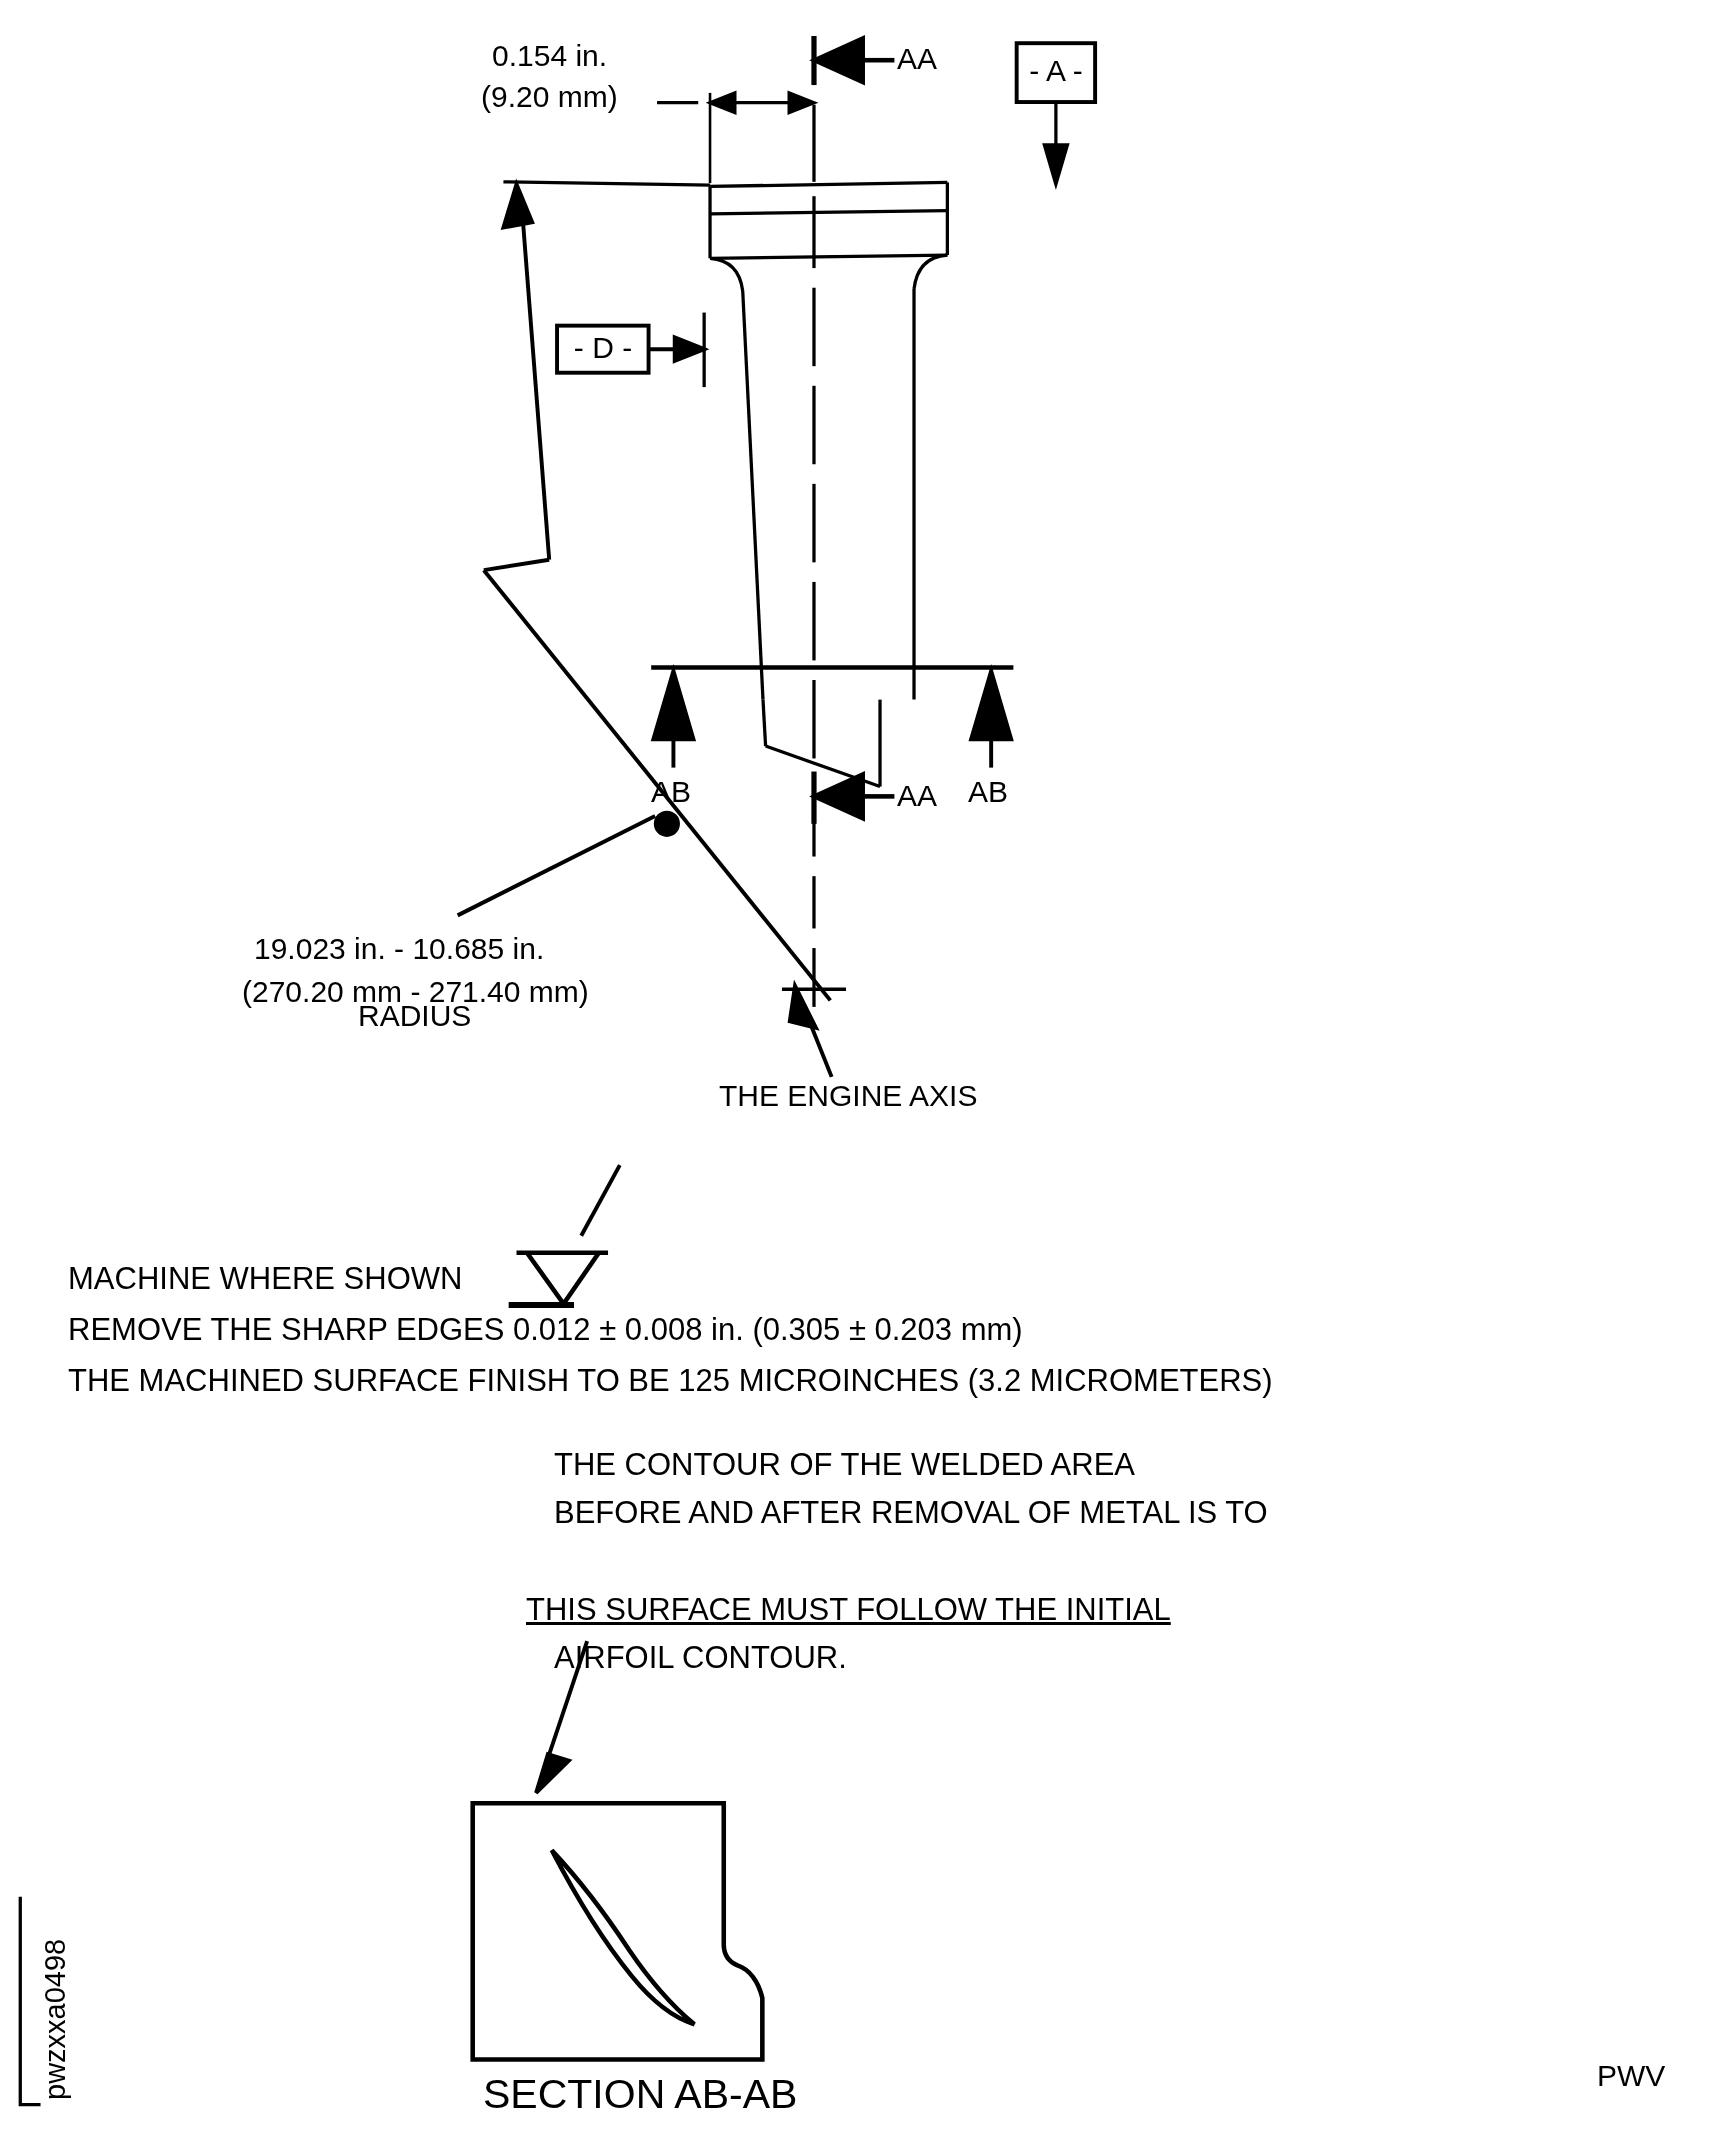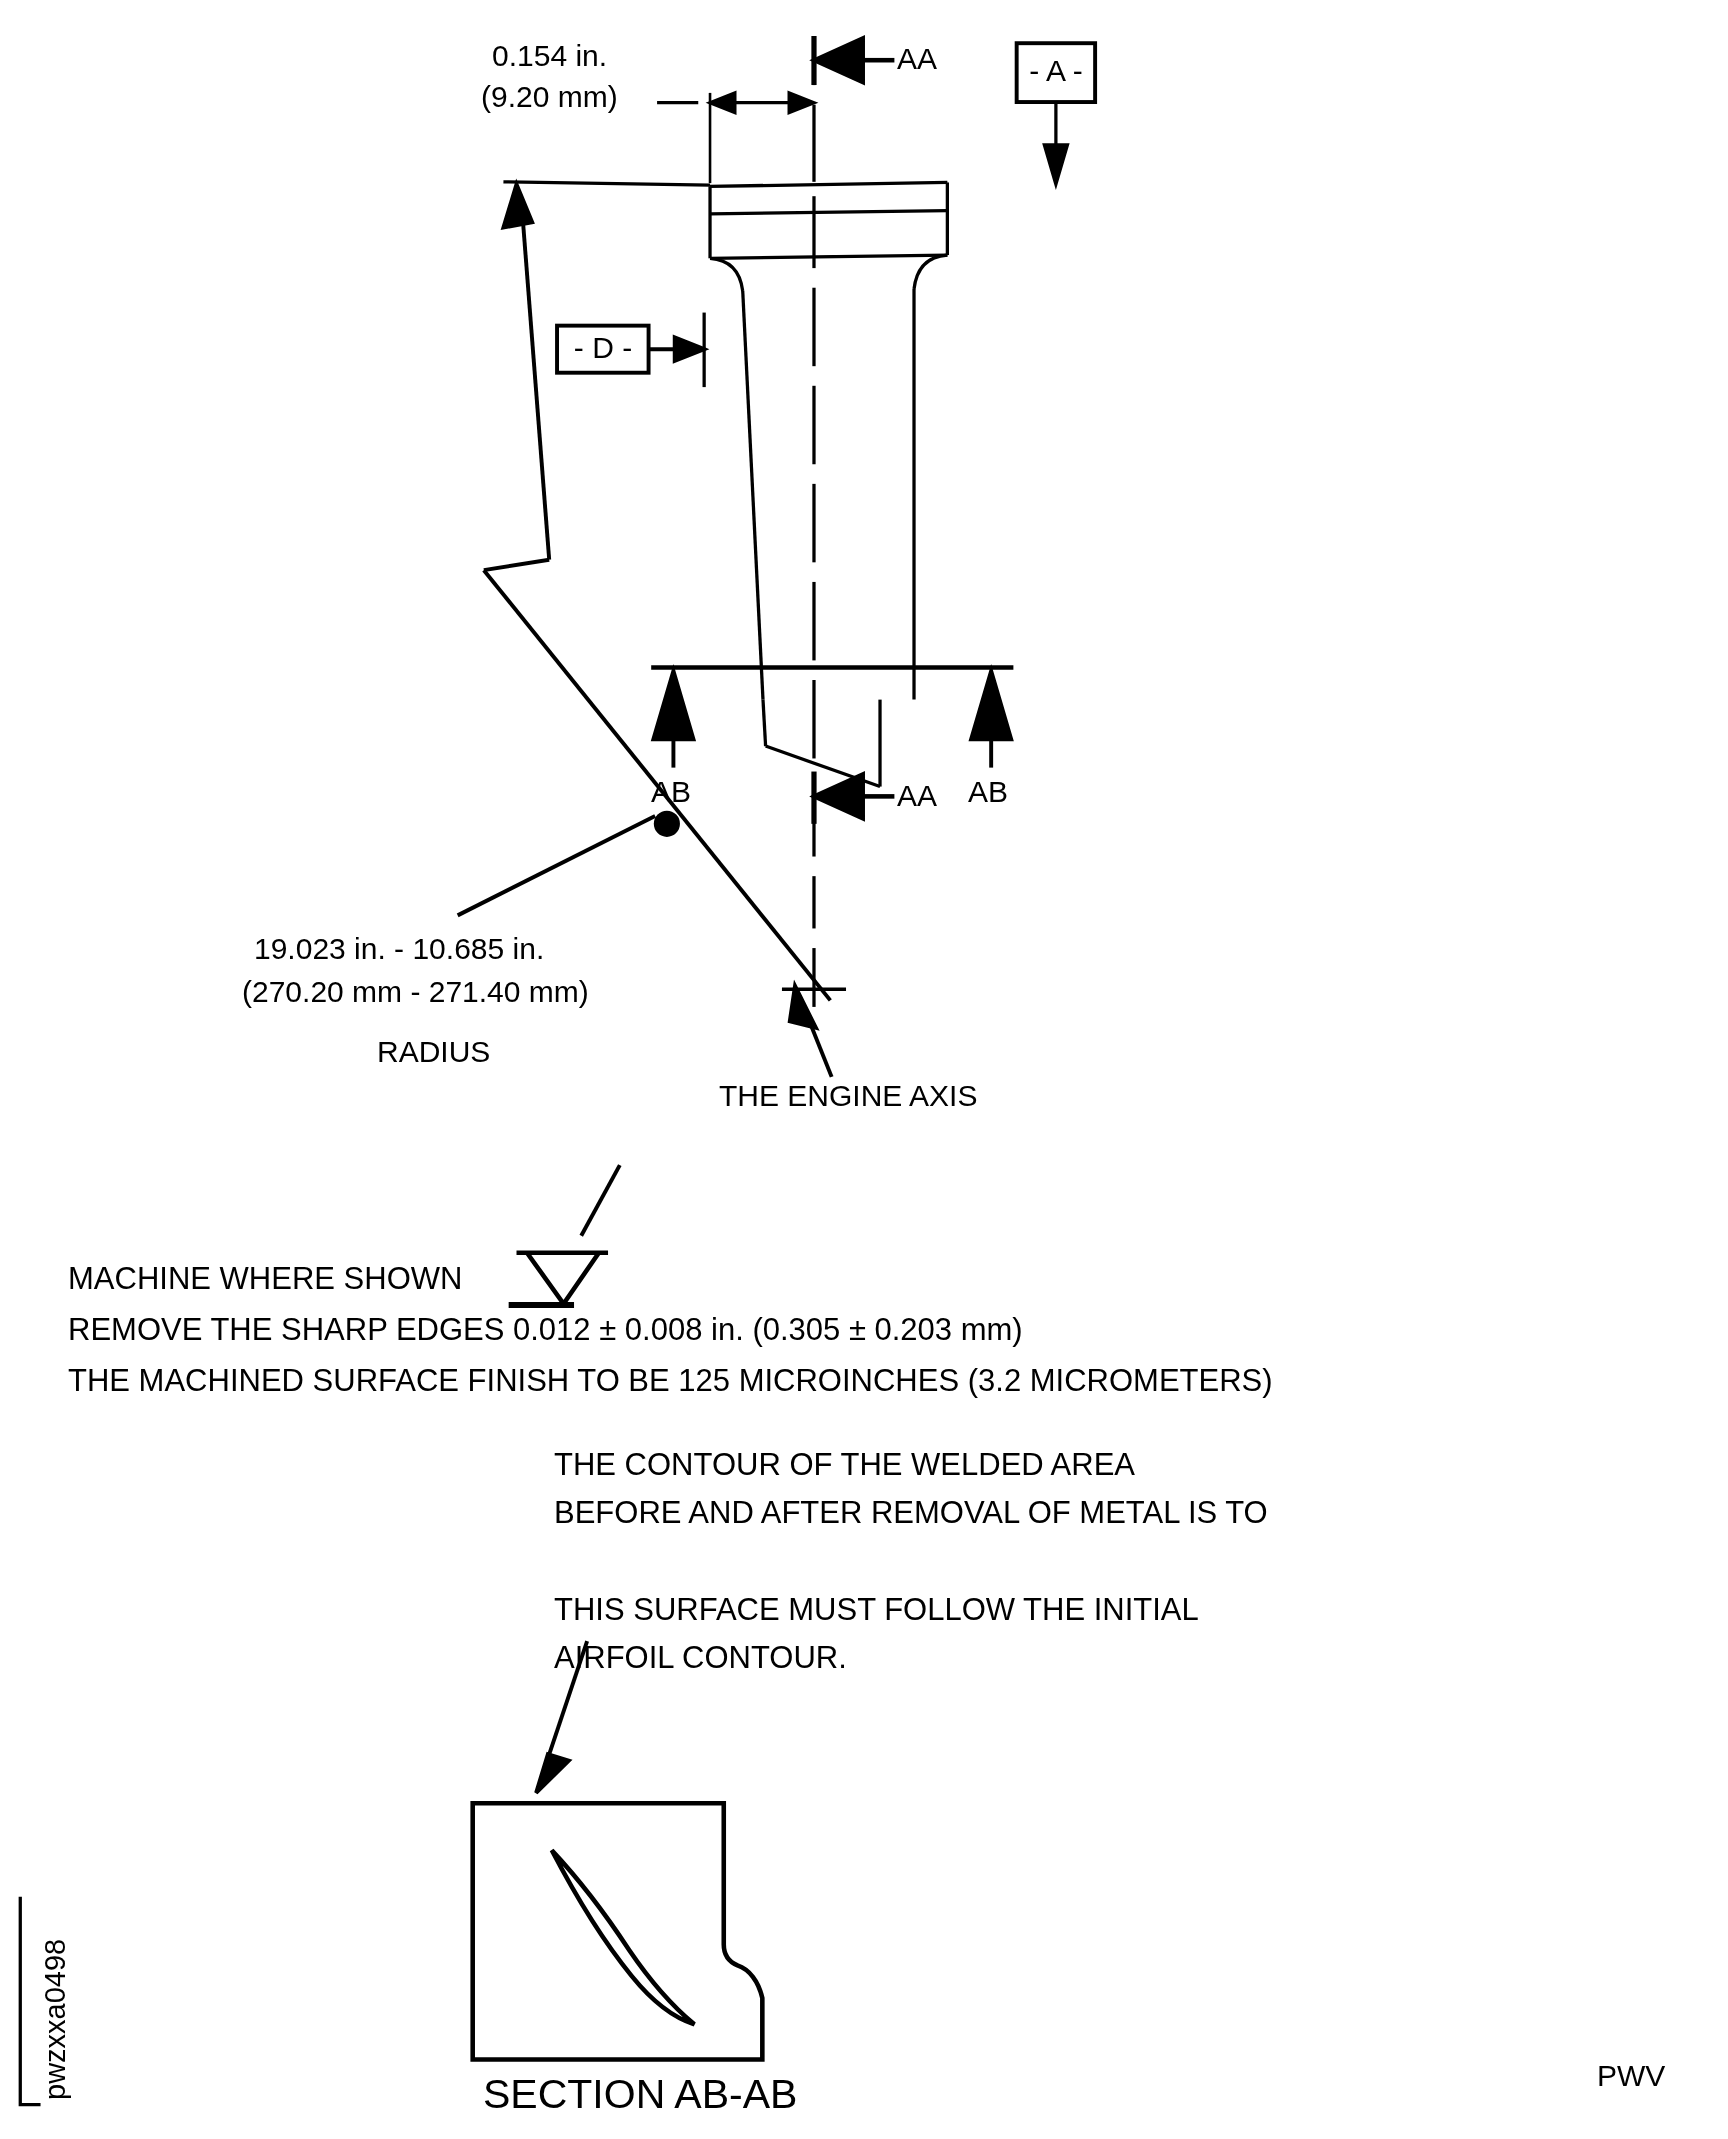--- a/index.html
+++ b/index.html
@@ -199,32 +199,32 @@
 
   <div class="txt t-datum ctr" style="left:557px; top:333px; width:92px;">- D -</div>
 
   <div class="txt t-mark" style="left:651px; top:777px;">AB</div>
   <div class="txt t-mark" style="left:968px; top:777px;">AB</div>
 
   <div class="txt t-mark" style="left:897px; top:781px;">AA</div>
 
   <div class="txt t-dim" style="left:254px; top:934px;">19.023 in. - 10.685 in.</div>
   <div class="txt t-dim" style="left:242px; top:977px;">(270.20 mm - 271.40 mm)</div>
-  <div class="txt t-dim" style="left:358px; top:1037px;margin-left:19px;">RADIUS</div>
+  <div class="txt t-dim" style="left:358px; top:1001px;">RADIUS</div>
 
   <div class="txt t-dim" style="left:719px; top:1081px;">THE ENGINE AXIS</div>
 
 
   <div class="txt t-note" style="left:68px; top:1263px;">MACHINE WHERE SHOWN</div>
   <div class="txt t-note" style="left:68px; top:1314px;">REMOVE THE SHARP EDGES 0.012 ± 0.008 in. (0.305 ± 0.203 mm)</div>
   <div class="txt t-note" style="left:68px; top:1365px;">THE MACHINED SURFACE FINISH TO BE 125 MICROINCHES (3.2 MICROMETERS)</div>
 
   <div class="txt t-note" style="left:554px; top:1449px;">THE CONTOUR OF THE WELDED AREA</div>
   <div class="txt t-note" style="left:554px; top:1497px;">BEFORE AND AFTER REMOVAL OF METAL IS TO</div>
-  <div class="txt t-note" style="left:554px; top:1594px;">THIS SURFACE MUST FOLLOW THE INITIAL</div>
+  <div class="txt t-note" style="left:526px; top:1594px;text-decoration:underline;">THIS SURFACE MUST FOLLOW THE INITIAL</div>
   <div class="txt t-note" style="left:554px; top:1642px;">AIRFOIL CONTOUR.</div>
 
   <div class="txt t-section" style="left:483px; top:2074px;">SECTION AB-AB</div>
 
   <div class="txt t-side" style="left:41px; top:2100px;">pwzxxa0498</div>
 
   <div class="txt t-corner" style="left:1597px; top:2061px;">PWV</div>
 
 </div>
 

